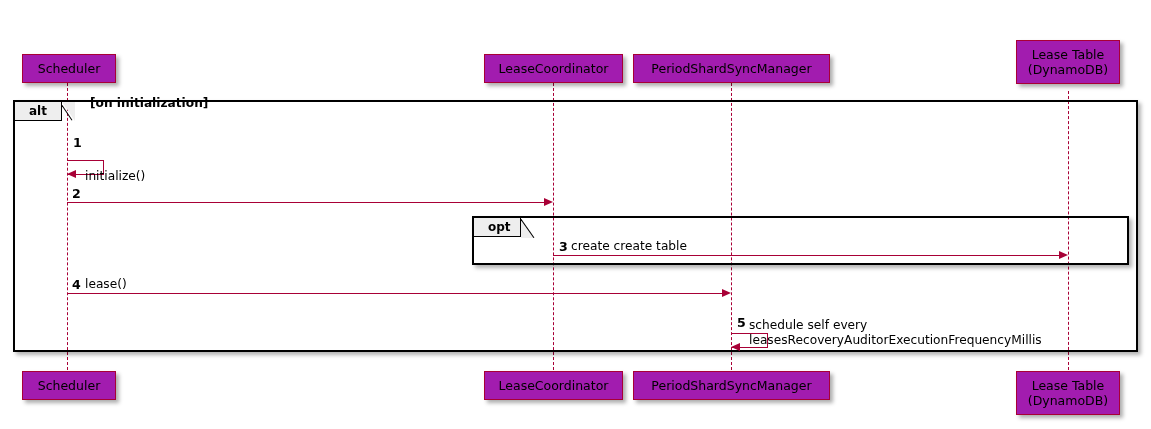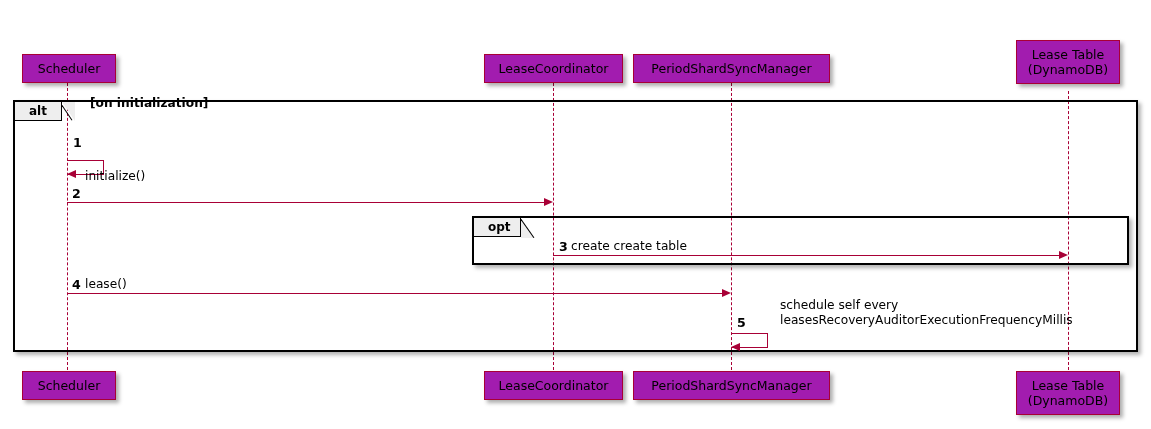--- a/index.html
+++ b/index.html
@@ -178,21 +178,21 @@
   <div class="msg-label" style="left:571px; top:239px;">create create table</div>
   <div class="msg-line" style="left:553px; top:255px; width:506px;"></div>
   <div class="msg-arrow right" style="left:1059px; top:251px;"></div>
 
   <div class="msg-num" style="left:72px; top:277px;">4</div>
   <div class="msg-label" style="left:85px; top:277px;">lease()</div>
   <div class="msg-line" style="left:67px; top:293px; width:655px;"></div>
   <div class="msg-arrow right" style="left:722px; top:289px;"></div>
 
   <div class="msg-num" style="left:737px; top:315px;">5</div>
-  <div class="msg-label" style="left:749px; top:298px;margin-left:31px;">schedule self every
+  <div class="msg-label" style="left:749px; top:318px;">schedule self every
    leasesRecoveryAuditorExecutionFrequencyMillis</div>
   <div class="self-loop" style="left:731px; top:333px; width:37px; height:15px;"></div>
   <div class="msg-arrow left" style="left:731px; top:343px;"></div>
 
   <div class="participant" style="left:22px;  top:54px; width:94px;  height:29px;">Scheduler</div>
   <div class="participant" style="left:484px; top:54px; width:139px; height:29px;">LeaseCoordinator</div>
   <div class="participant" style="left:633px; top:54px; width:197px; height:29px;">PeriodShardSyncManager</div>
   <div class="participant" style="left:1016px;top:40px; width:104px; height:44px;">Lease Table
 (DynamoDB)</div>
 

